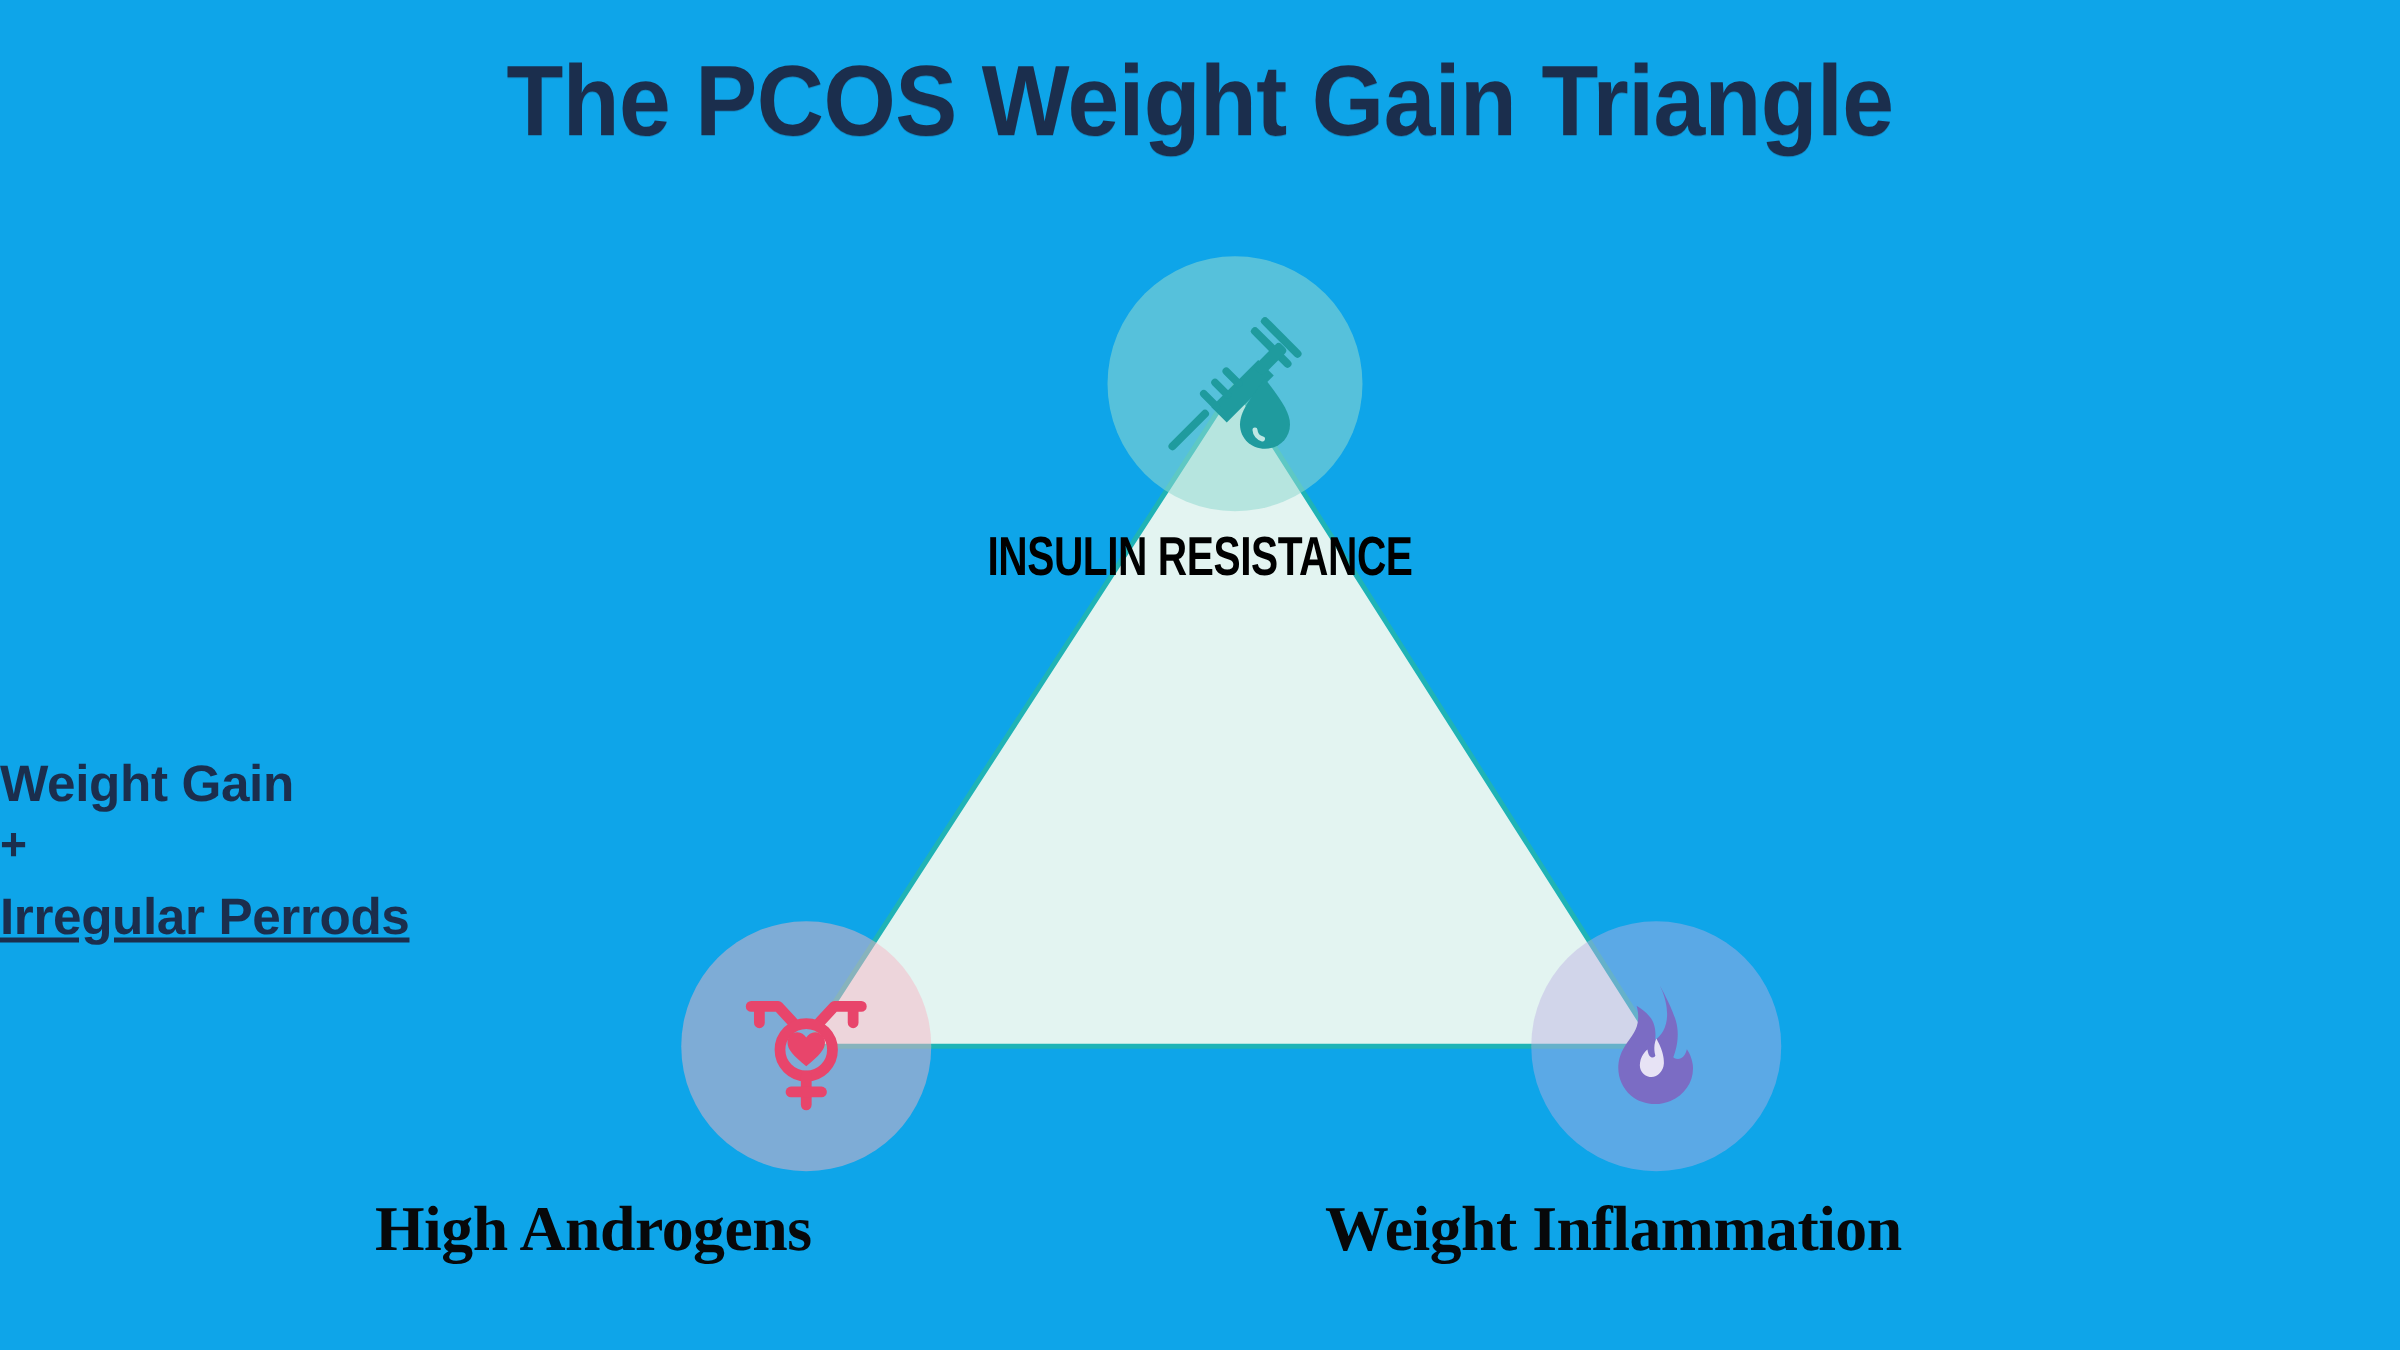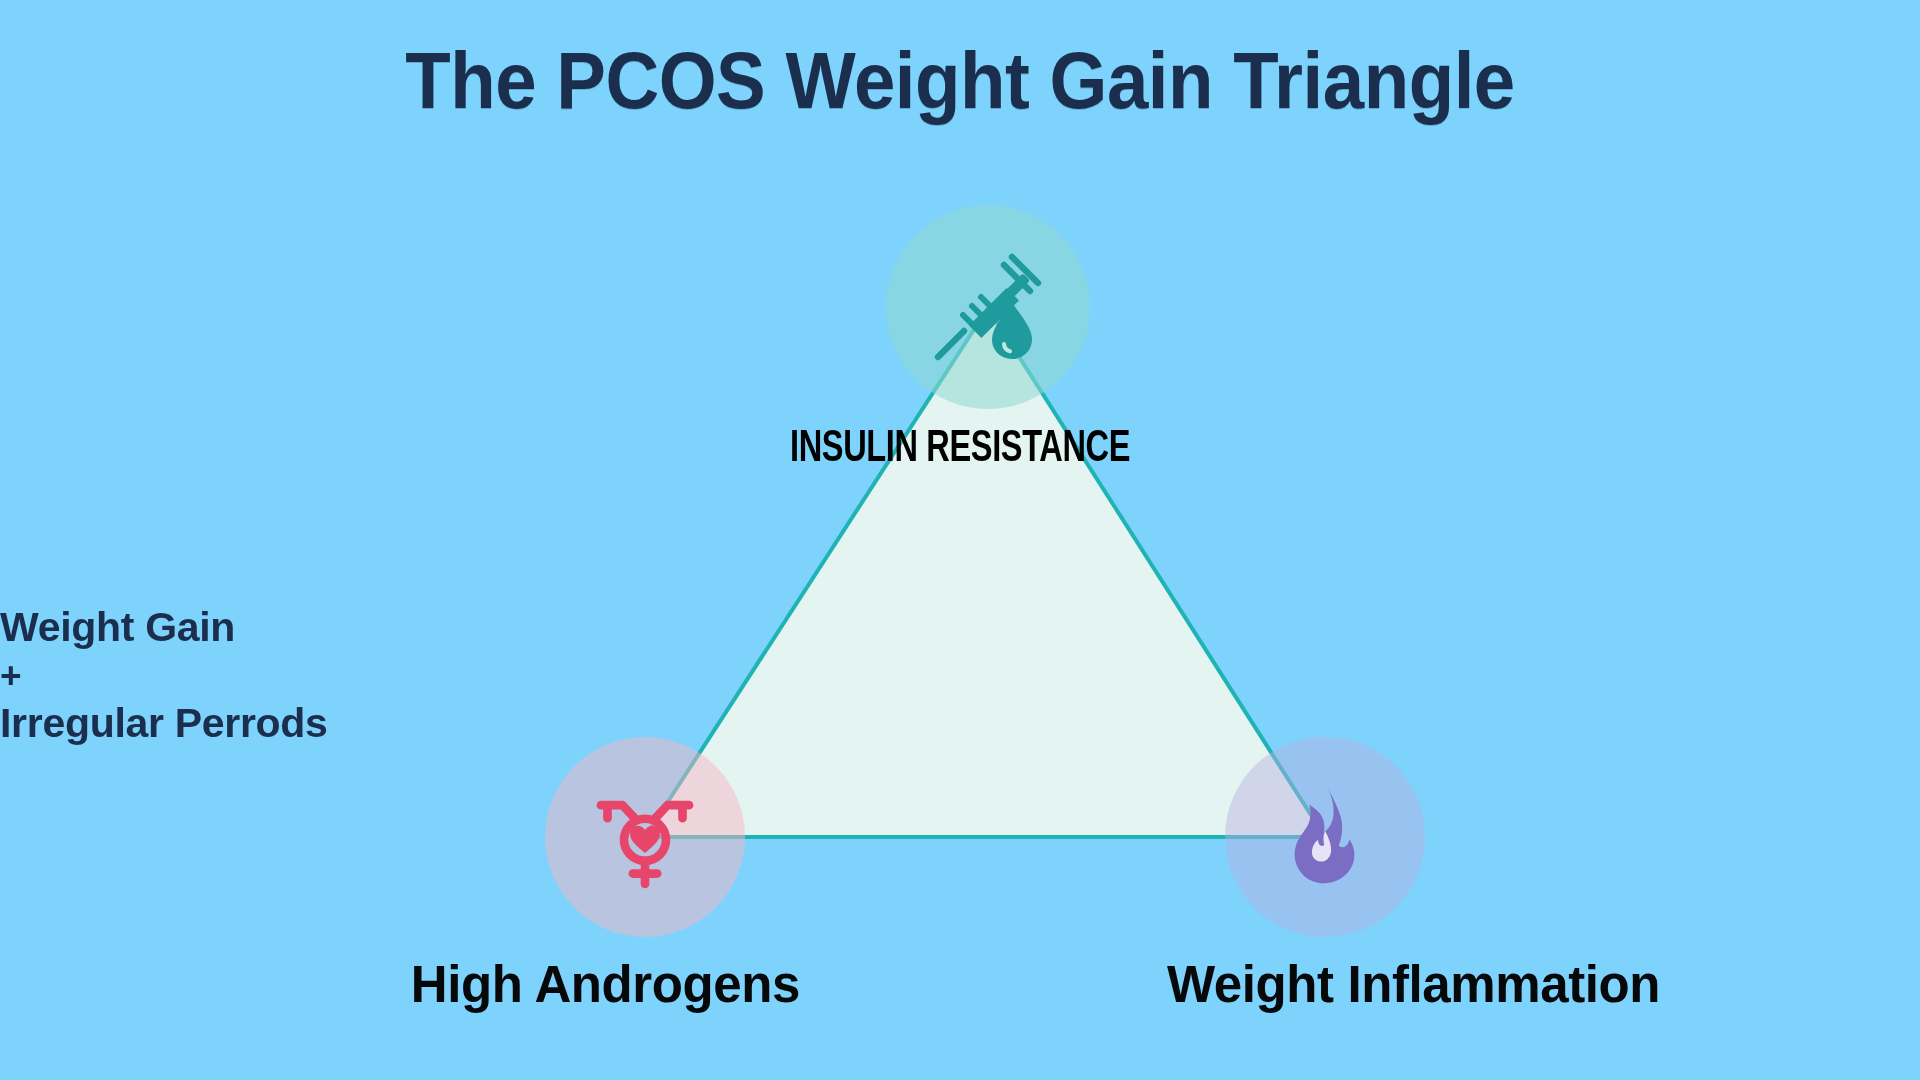--- a/index.html
+++ b/index.html
@@ -14,21 +14,21 @@
     overflow: hidden;
     font-family: "Liberation Sans", sans-serif;
     position: relative;
   }
 
   #canvas {
     position: absolute;
     inset: 0;
     width: 1920px;
     height: 1080px;
-    background: #7dd3fc;
+    background: #0ea5e9;
   }
 
   
   .title {
     position: absolute;
     top: 38px;
     left: 0;
     width: 1920px;
     text-align: center;
     font-family: "Liberation Sans", sans-serif;
@@ -104,32 +104,32 @@
   .center-text {
     position: absolute;
     left: 0; top: 605px;
     width: 1920px;
     color: #1b2e4d;
     font-family: "Liberation Sans", sans-serif;
     font-weight: 700;
   }
   .center-text .line1 { font-size: 41px; letter-spacing: -0.3px; line-height: 1.12; }
   .center-text .plus  { font-size: 37px; line-height: 1.25; margin-top: 2px; }
-  .center-text .line2 { font-size: 41px; letter-spacing: -0.3px; line-height: 1.12; margin-top: 2px; }
+  .center-text .line2 { font-size: 41px; letter-spacing: -0.3px; line-height: 1.12; margin-top: 12px; text-decoration: underline; }
 
   .label-bottom {
     position: absolute;
     top: 955px;
-    font-family: Liberation Sans, sans-serif;
+    font-family: Liberation Serif, serif;
     font-weight: 700;
     font-size: 51px;
     color: #07080a;
     letter-spacing: -0.4px;
     white-space: nowrap;
-    text-align: right;
+    text-align: left;
   }
   .label-left  { left: 300px; width: 500px; }
   .label-right { left: 1060px; width: 600px; }
 </style>
 </head>
 <body>
 
 <div id="canvas">
 
   <div class="title">The PCOS Weight Gain Triangle</div>

